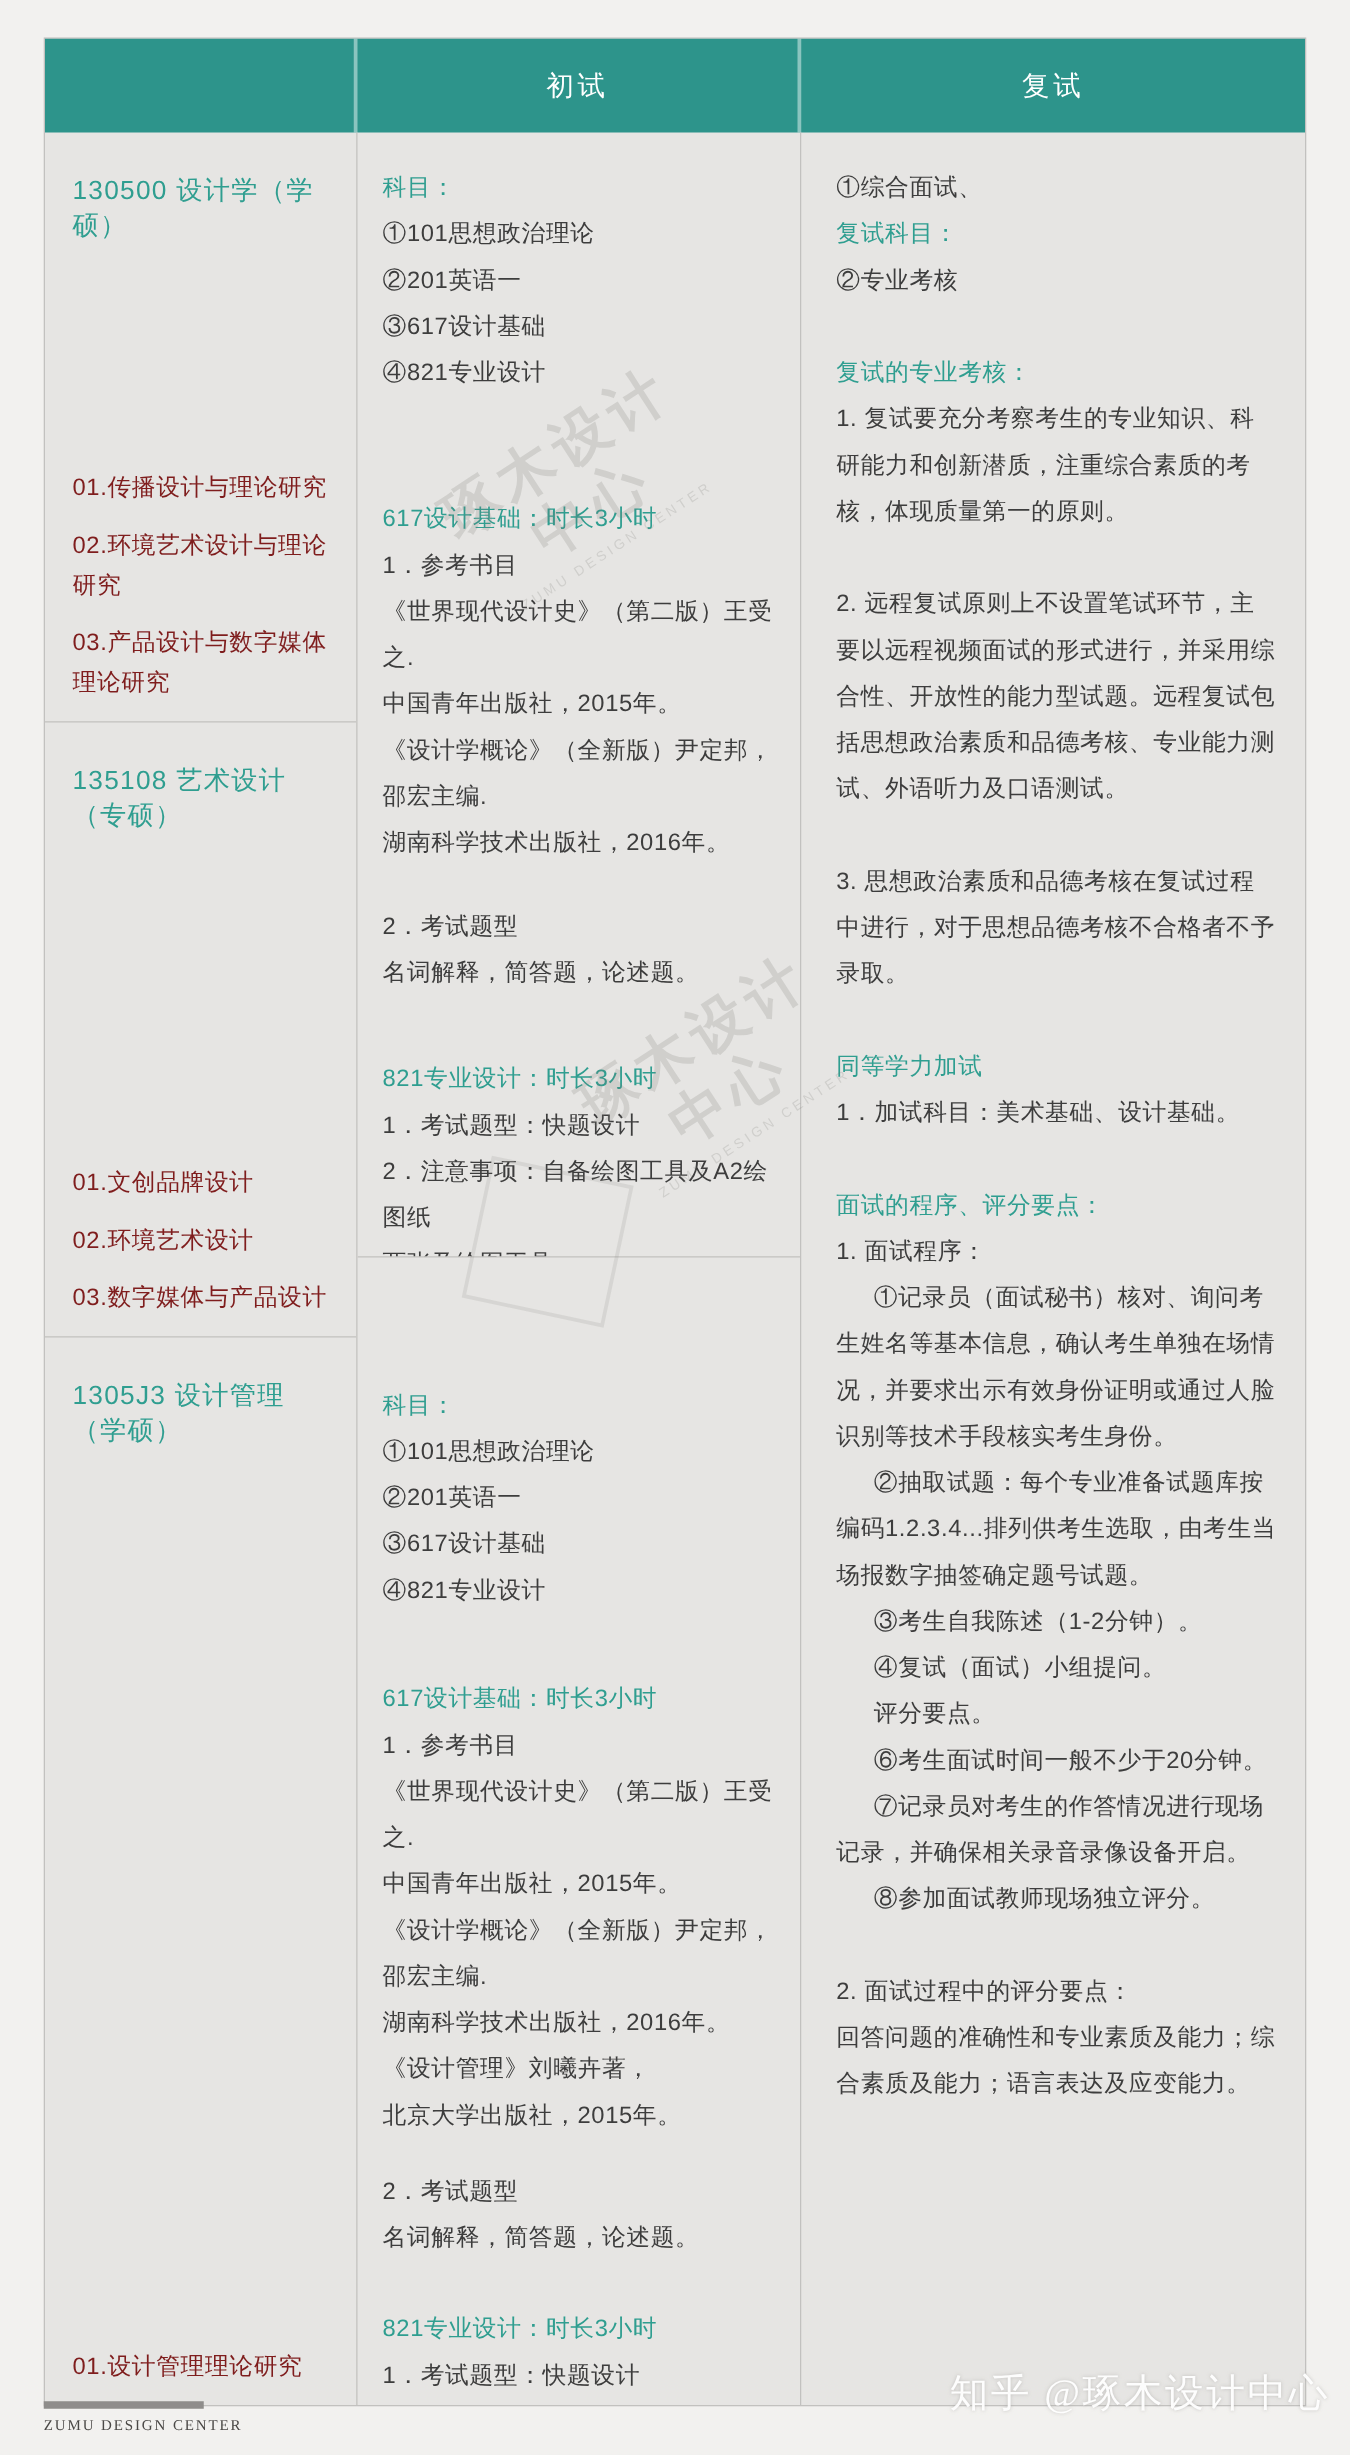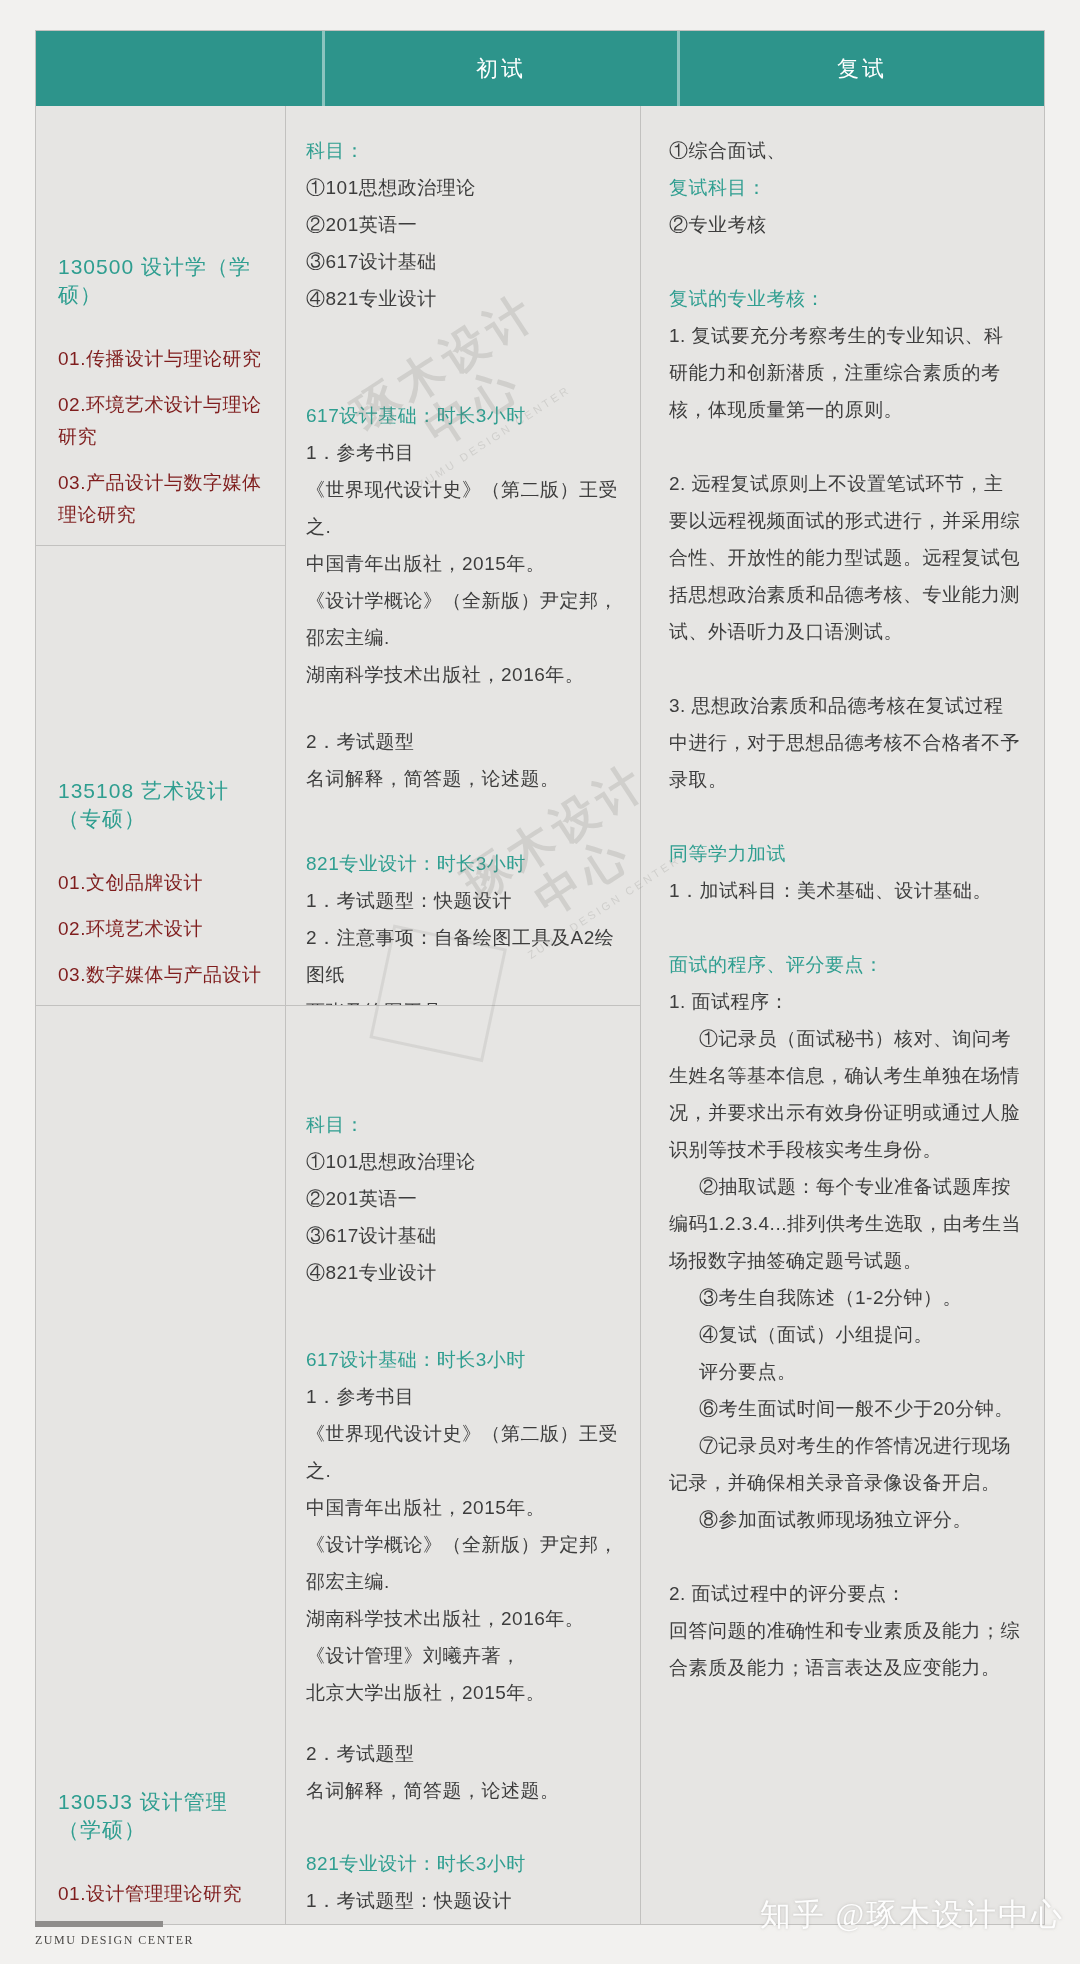--- a/index.html
+++ b/index.html
@@ -12,33 +12,33 @@
     overflow:hidden;
   }
   .table{
     position:absolute;left:35px;top:30px;
     width:1010px;height:1895px;
     background:#e6e5e3;
     border:1px solid #c2c1bf;
     box-sizing:border-box;
     display:flex;flex-direction:column;
   }
-  .header-row{flex:0 0 75px;display:flex;background:#2d948b;padding-left:39px;}
+  .header-row{flex:0 0 75px;display:flex;background:#2d948b;}
   .hcell{display:flex;align-items:center;justify-content:center;
     color:#ffffff;font-size:22px;letter-spacing:3px;box-sizing:border-box;}
   .hcell.c1{width:250px;border-right:3px solid rgba(255,255,255,0.45);}
   .hcell.c2{width:355px;border-right:3px solid rgba(255,255,255,0.45);}
   .hcell.c3{flex:1;font-family:Liberation Serif, serif;}
   .tbody{flex:1;display:flex;min-height:0;}
   .col{box-sizing:border-box;overflow:hidden;}
   .col-left{width:250px;border-right:1px solid #c2c1bf;display:flex;flex-direction:column;}
   .col-mid{width:355px;border-right:1px solid #c2c1bf;display:flex;flex-direction:column;}
   .col-right{flex:1;padding:26px 22px 0 28px;}
-  .lsec{box-sizing:border-box;display:flex;flex-direction:column;justify-content:flex-end;
-    padding-left:22px;padding-right:14px;}
+  .lsec{box-sizing:border-box;display:flex;flex-direction:column;justify-content:space-between;
+    padding-left:22px;padding-right:14px;margin-top:32px;}
   .lsec.s1{flex:0 0 440px;border-bottom:1px solid #c2c1bf;}
   .lsec.s2{flex:0 0 460px;border-bottom:1px solid #c2c1bf;}
   .lsec.s3{flex:1;}
   .ptitle{color:#2f9e90;font-size:21px;letter-spacing:1px;margin:0 0 34px 0;font-weight:normal;}
   .dir{color:#7f1d1d;font-size:19px;line-height:32px;margin:0 0 14px 0;letter-spacing:0.5px;}
   .mcell{box-sizing:border-box;padding:26px 12px 0 20px;overflow:hidden;}
   .mcell.m1{flex:0 0 900px;border-bottom:1px solid #c2c1bf;}
   .mcell.m2{flex:1;padding-top:100px;}
   .m{margin:0;font-size:19px;line-height:37px;letter-spacing:0.5px;color:#3d3d3d;}
   .m.label{color:#2f9e90;}

